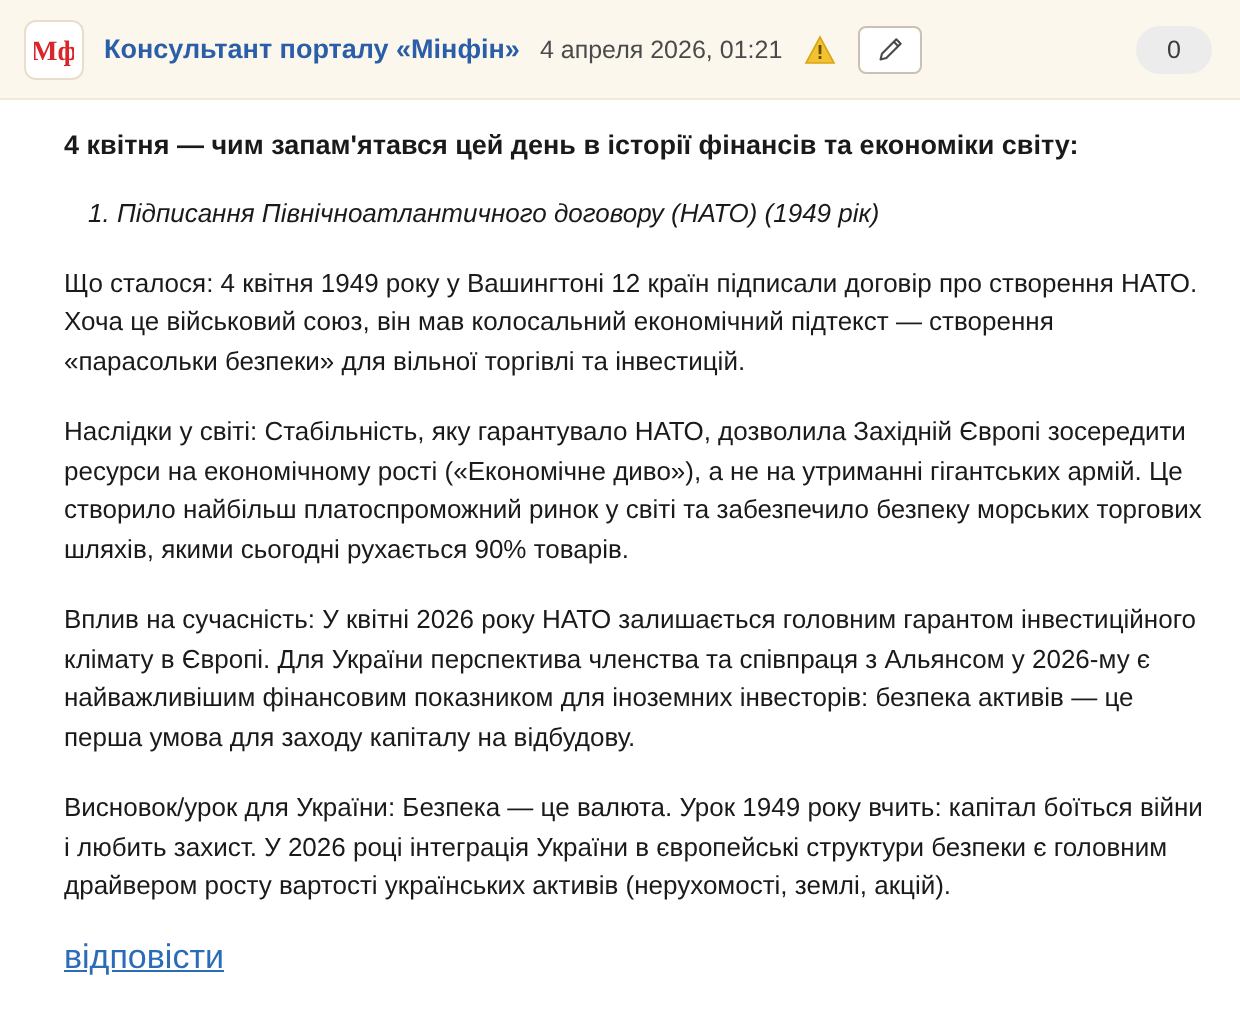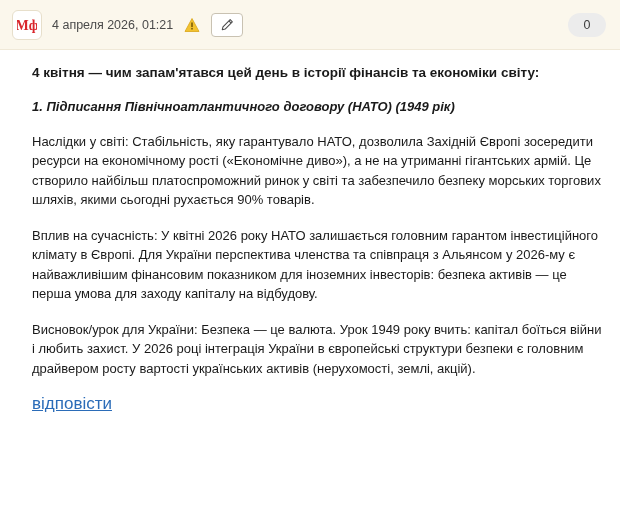--- a/index.html
+++ b/index.html
@@ -93,24 +93,24 @@
     box-sizing: border-box;
   }
   .lead {
     font-size: 13.5px;
     font-weight: bold;
     line-height: 1.35;
     margin: 0 0 16px 0;
   }
   .section-title {
     font-size: 13px;
-    font-weight: bold;
+    font-weight: normal;
     font-style: italic;
     line-height: 1.35;
-    margin: 0 0 16px 0;
+    margin: 0 0 16px 12px;
   }
   .para {
     font-size: 13px;
     line-height: 1.5;
     margin: 0 0 16px 0;
   }
   .closing {
     font-size: 13px;
     font-style: italic;
     line-height: 1.45;
@@ -129,20 +129,21 @@
 <body>
 
 <div class="post">
 
   <div class="post-header">
     <div class="channel-avatar">
       <svg width="20" height="18" viewBox="0 0 20 18" aria-hidden="true">
         <text x="10" y="14" text-anchor="middle" font-family="Liberation Serif, serif" font-size="14" font-weight="bold" fill="#d9262c">Мф</text>
       </svg>
     </div>
+    <div class="channel-name">Консультант порталу «Мінфін»</div>
     <div class="post-date">4 апреля 2026, 01:21</div>
     <div class="warn-icon">
       <svg width="16" height="16" viewBox="0 0 16 16" aria-hidden="true">
         <path d="M8 1.5 L15 14.5 L1 14.5 Z" fill="#f2c230" stroke="#d9a516" stroke-width="0.8"></path>
         <rect x="7.3" y="5.5" width="1.4" height="4.6" fill="#6b4e00"></rect>
         <rect x="7.3" y="11" width="1.4" height="1.5" fill="#6b4e00"></rect>
       </svg>
     </div>
     <div class="edit-btn">
       <svg width="14" height="14" viewBox="0 0 16 16" aria-hidden="true">
@@ -150,19 +151,20 @@
         <path d="M10.2 3.3 l2.5 2.5" stroke="#4a4a4a" stroke-width="1.2"></path>
       </svg>
     </div>
     <div class="spacer"></div>
     <div class="views-badge">0</div>
   </div>
 
   <div class="post-body">
     <p class="lead">4 квітня — чим запам'ятався цей день в історії фінансів та економіки світу:</p>
     <p class="section-title">1. Підписання Північноатлантичного договору (НАТО) (1949 рік)</p>
+    <p class="para">Що сталося: 4 квітня 1949 року у Вашингтоні 12 країн підписали договір про створення НАТО. Хоча це військовий союз, він мав колосальний економічний підтекст — створення «парасольки безпеки» для вільної торгівлі та інвестицій.</p>
     <p class="para">Наслідки у світі: Стабільність, яку гарантувало НАТО, дозволила Західній Європі зосередити ресурси на економічному рості («Економічне диво»), а не на утриманні гігантських армій. Це створило найбільш платоспроможний ринок у світі та забезпечило безпеку морських торгових шляхів, якими сьогодні рухається 90% товарів.</p>
     <p class="para">Вплив на сучасність: У квітні 2026 року НАТО залишається головним гарантом інвестиційного клімату в Європі. Для України перспектива членства та співпраця з Альянсом у 2026-му є найважливішим фінансовим показником для іноземних інвесторів: безпека активів — це перша умова для заходу капіталу на відбудову.</p>
     <p class="para">Висновок/урок для України: Безпека — це валюта. Урок 1949 року вчить: капітал боїться війни і любить захист. У 2026 році інтеграція України в європейські структури безпеки є головним драйвером росту вартості українських активів (нерухомості, землі, акцій).</p>
     <a class="reply-link">відповісти</a>
   </div>
 
 </div>
 
 </body></html>

